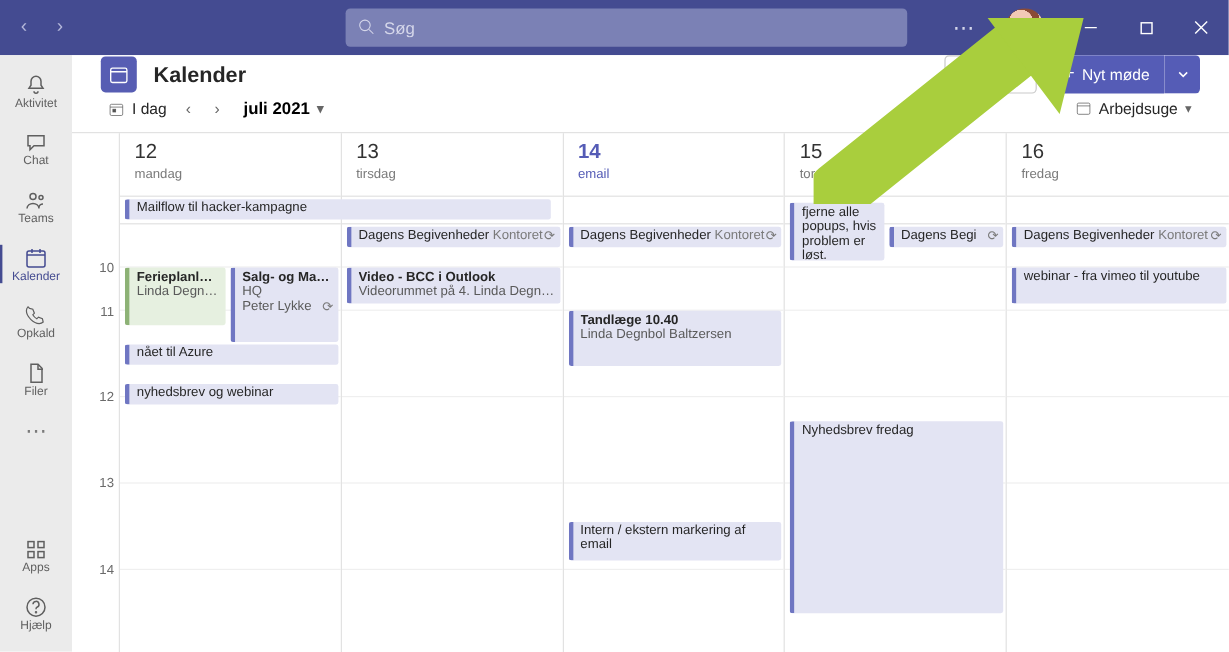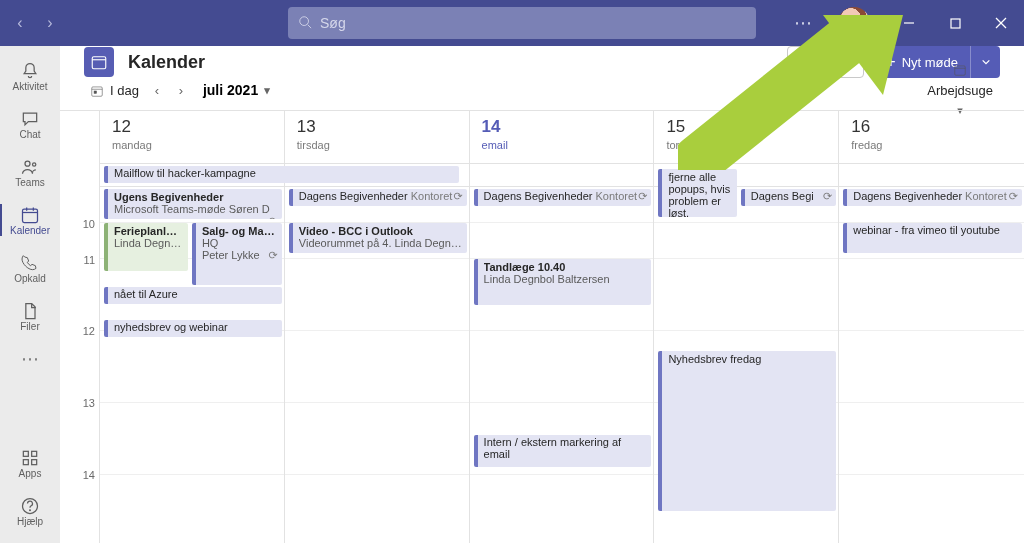--- a/index.html
+++ b/index.html
@@ -40,21 +40,21 @@
   .meet-now { height:32px; padding:0 12px; border:1px solid #c9c9c9; background:#fff; border-radius:4px; color:#262626; font-size:13px; display:flex; align-items:center; gap:4px; margin-right:10px; cursor:pointer;}
   .new-meeting { display:flex; height:32px;}
   .new-meeting-btn { background:#555cb6; color:#fff; border:none; padding:0 12px; font-size:13px; border-radius:4px 0 0 4px; display:flex; align-items:center; gap:6px; cursor:pointer;}
   .new-meeting-chev { background:#555cb6; color:#fff; width:30px; display:flex; align-items:center; justify-content:center; border-left:1px solid rgba(255,255,255,0.3); border-radius:0 4px 4px 0; cursor:pointer;}
 
   .week-toolbar { height:32px; display:flex; align-items:center; padding:0 24px 8px;}
   .today-btn { display:flex; align-items:flex-end; gap:6px; color:#262626; font-size:13px; padding:4px 6px; cursor:pointer;}
   .navchev{ width:24px; text-align:center; color:#666; cursor:pointer; font-size:13px;}
   .month-label { font-size:14px; font-weight:700; margin-left:10px; display:flex; align-items:center; gap:6px; cursor:pointer;}
   .month-label .chev{font-size:11px;color:#666;}
-  .view-sel { margin-left:auto; display:flex; align-items:center; gap:6px; color:#262626; font-size:13px; cursor:pointer; padding:4px 6px; border:1px solid transparent; border-radius:4px;flex-direction:column;}
+  .view-sel { margin-left:auto; display:flex; align-items:center; gap:6px; color:#262626; font-size:13px; cursor:pointer; padding:4px 6px; border:1px solid transparent; border-radius:4px;}
   .view-sel .chev{font-size:11px;color:#666;}
   .view-sel svg{width:14px;height:14px;stroke:#555;fill:none;}
 
   
   .calwrap { flex:1; display:flex; border-top:1px solid #e2e2e2;}
   .timecol { width:40px; border-right:1px solid #e2e2e2; position:relative;}
   .time-label { position:absolute; right:4px; font-size:11px; color:#6a6a6a; transform:translateY(-6px);}
   .days { flex:1; display:grid; grid-template-columns: repeat(5,1fr); position:relative;}
   .daycol { border-right:1px solid #e2e2e2; position:relative;}
   .daycol:last-child{border-right:none;}
@@ -266,24 +266,20 @@
             <span class="et" style="display:inline; font-weight:400">Mailflow til hacker-kampagne</span>
           </div>
         </div>
         <div class="slots">
           <div class="hour"></div>
             <div class="hour"></div>
             <div class="hour" style="height:72px"></div>
             <div class="hour" style="height:72px"></div>
             <div class="hour" style="height:72px"></div>
             <div class="hour" style="height:72px"></div>
-          <div class="event" style="top:2px;height:30px;left:4px;right:2px">
-            <span class="et">Ugens Begivenheder</span>
-            <span class="es"><span>Microsoft Teams-møde   Søren D</span> <span class="recur">⟳</span></span>
-          </div>
           <div class="event green" style="top:36px;height:48px;left:4px;right:52%">
             <span class="et">Ferieplanlægnin</span>
             <span class="es">Linda Degnbol Baltzersen</span>
           </div>
           <div class="event" style="top:36px;height:62px;left:50%;right:2px">
             <span class="et">Salg- og Marketingstrate</span>
             <span class="es">HQ</span>
             <span class="es"><span>Peter Lykke</span> <span class="recur">⟳</span></span>
           </div>
           <div class="event slim" style="top:100px;height:17px;left:4px;right:2px">

